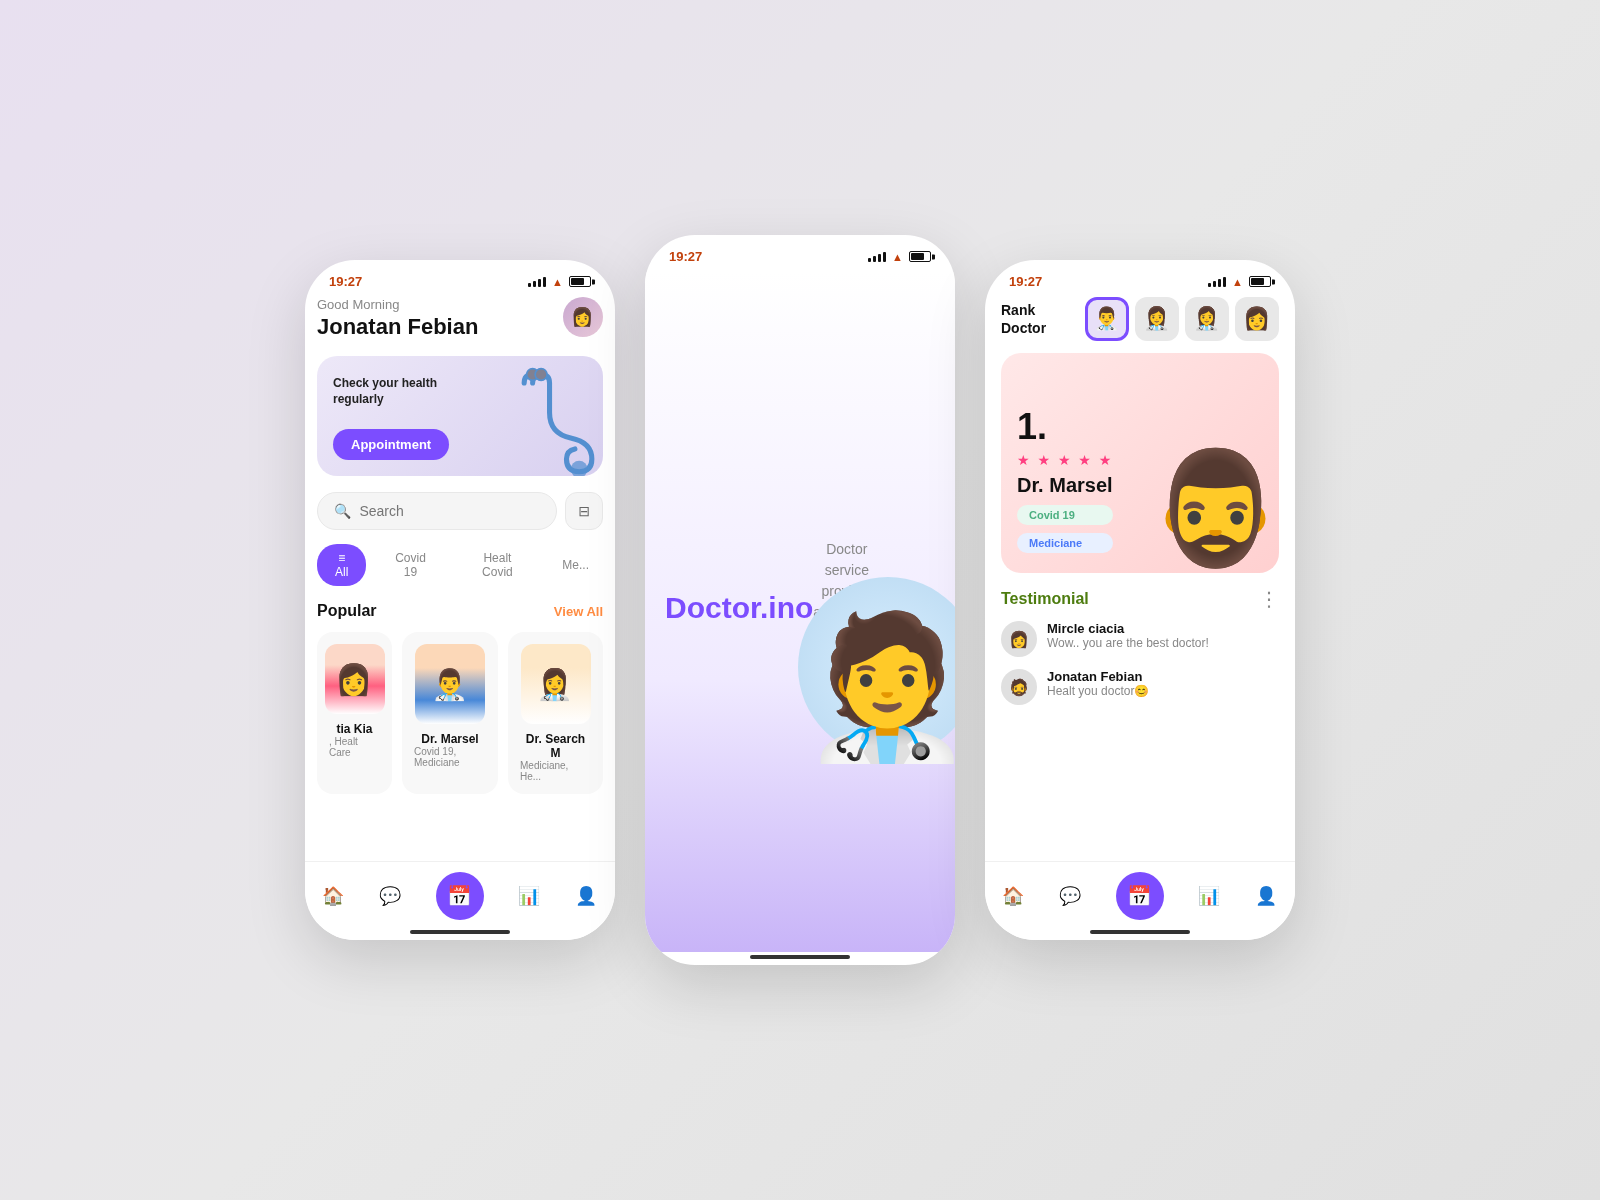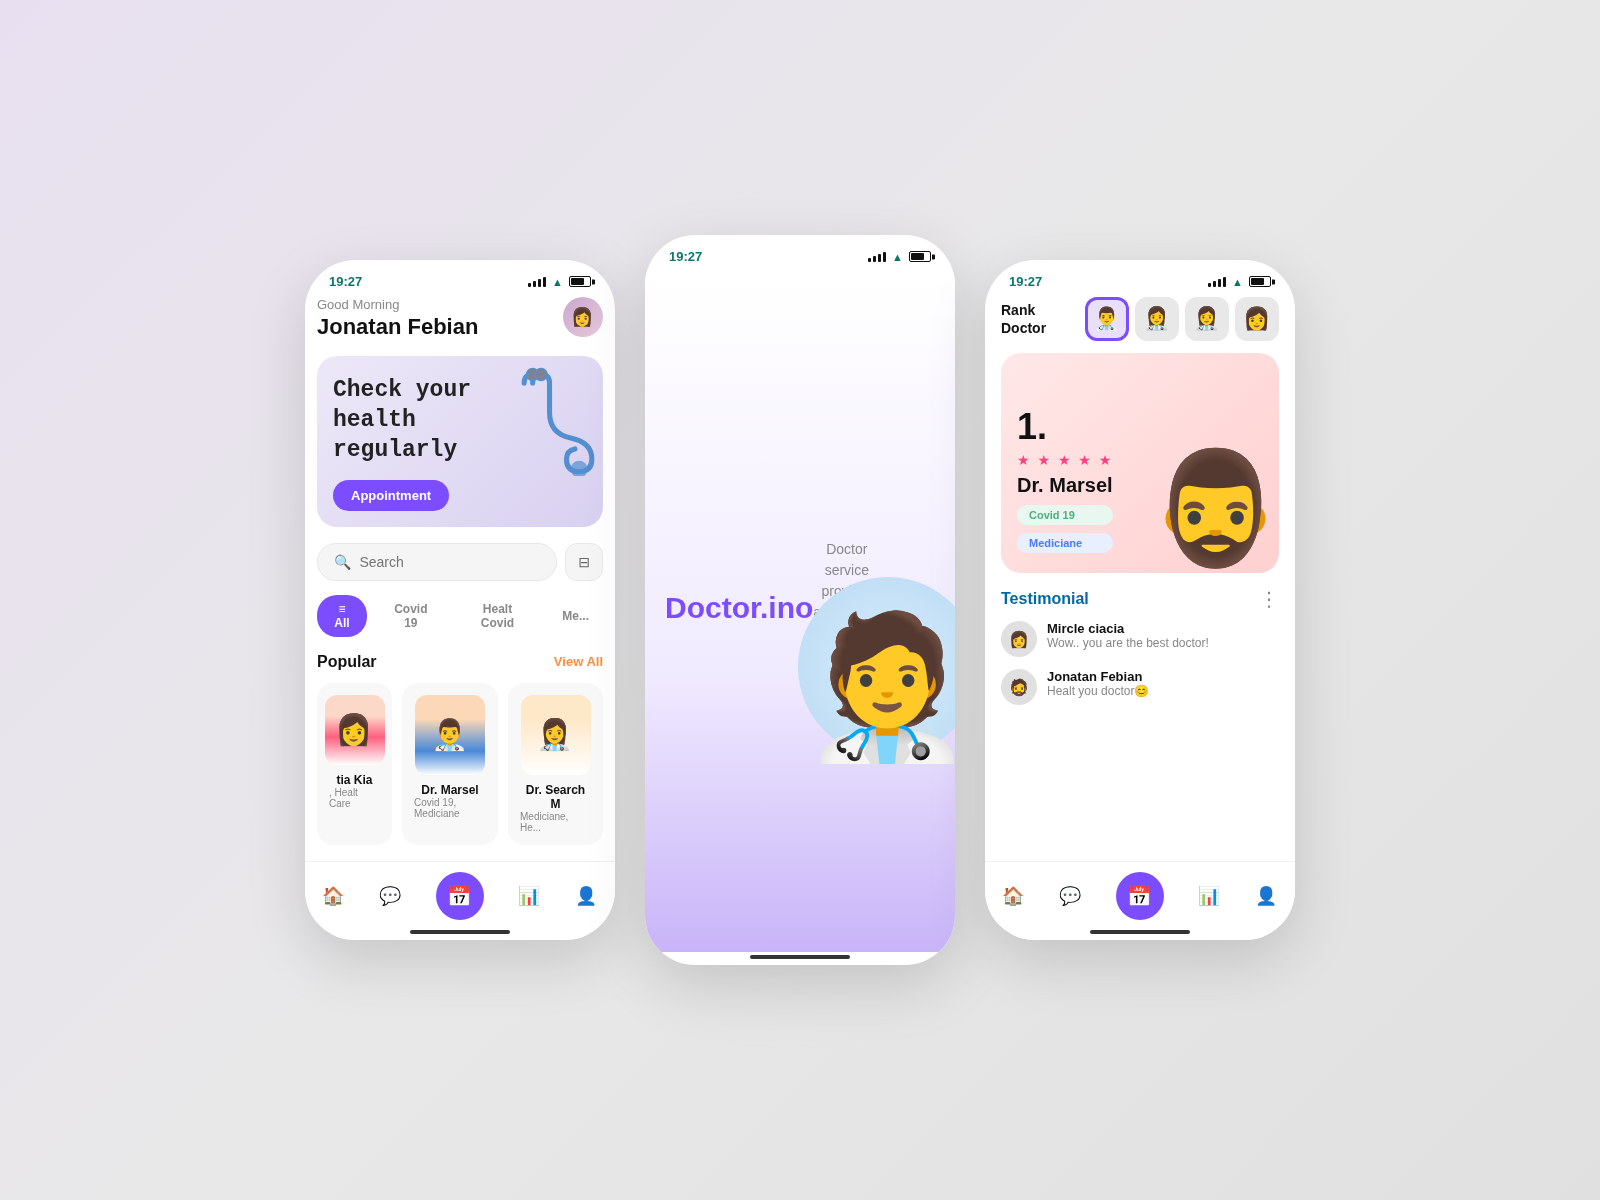--- a/index.html
+++ b/index.html
@@ -31,21 +31,21 @@
     .phone-right { width: 310px; height: 680px; }
 
     
     .status-bar {
       display: flex;
       justify-content: space-between;
       align-items: center;
       padding: 14px 24px 8px;
       font-size: 13px;
       font-weight: 600;
-      color: #0f766e;
+      color: #c2410c;
     }
     .status-icons { display: flex; gap: 4px; align-items: center; }
     .signal-bars { display: flex; gap: 2px; align-items: flex-end; }
     .bar { background: #111; width: 3px; border-radius: 1px; }
     .bar1 { height: 4px; }
     .bar2 { height: 6px; }
     .bar3 { height: 8px; }
     .bar4 { height: 10px; }
     .wifi-icon { font-size: 11px; margin: 0 2px; }
     .battery {
@@ -70,21 +70,21 @@
 
     .health-banner {
       background: linear-gradient(135deg, #ede8f8, #d8d0f0);
       border-radius: 20px;
       padding: 20px 16px 16px;
       margin-bottom: 16px;
       position: relative;
       overflow: hidden;
       min-height: 120px;
     }
-    .banner-title { font-size: 23px; font-weight: 700; color: #222; line-height: 1.3; margin-bottom: 14px; max-width: 140px; font-family: Liberation Mono, monospace; }
+    .banner-title { font-size: 12px; font-weight: 700; color: #222; line-height: 1.3; margin-bottom: 22px; max-width: 140px; }
     .appointment-btn {
       background: #7c4dff;
       color: #fff;
       border: none;
       border-radius: 20px;
       padding: 8px 18px;
       font-size: 13px;
       font-weight: 600;
       cursor: pointer;
     }
@@ -103,21 +103,21 @@
     .search-icon { color: #aaa; font-size: 14px; }
     .search-input { background: none; border: none; outline: none; font-size: 14px; color: #888; width: 100%; }
     .filter-btn {
       width: 38px; height: 38px; background: #f5f5f5; border-radius: 12px;
       display: flex; align-items: center; justify-content: center; cursor: pointer;
       border: 1px solid #e8e8e8; color: #666; font-size: 14px;
     }
 
     .category-tabs { display: flex; gap: 8px; margin-bottom: 16px; align-items: center; }
     .tab-btn {
-      padding: 7px 14px; border-radius: 20px; font-size: 12px; font-weight: 700; cursor: pointer; border: none;
+      padding: 7px 14px; border-radius: 20px; font-size: 12px; font-weight: 400; cursor: pointer; border: none;
     }
     .tab-active { background: #7c4dff; color: #fff; }
     .tab-inactive { background: none; color: #888; }
 
     .popular-header { display: flex; justify-content: space-between; align-items: center; margin-bottom: 12px; }
     .popular-title { font-size: 16px; font-weight: 700; color: #111; }
     .view-all { color: #ff8c42; font-size: 13px; font-weight: 600; cursor: pointer; }
 
     .doctors-row { display: flex; gap: 10px; overflow: hidden; }
     .doctor-card {
@@ -190,21 +190,21 @@
     .stars { color: #ff4081; font-size: 14px; margin-bottom: 6px; letter-spacing: 2px; }
     .rank-doc-name { font-size: 20px; font-weight: 700; color: #111; margin-bottom: 8px; }
     .tag {
       display: inline-block; padding: 4px 12px; border-radius: 12px;
       font-size: 11px; font-weight: 600; margin-bottom: 4px;
     }
     .tag-covid { background: #e8f8f0; color: #4caf80; }
     .tag-medicine { background: #e8f0ff; color: #4c7af8; }
 
     .testimonial-header { display: flex; justify-content: space-between; align-items: center; margin-bottom: 10px; }
-    .testimonial-title { font-size: 16px; font-weight: 700; color: #0369a1; }
+    .testimonial-title { font-size: 16px; font-weight: 700; color: #4d7c0f; }
     .more-btn { font-size: 20px; color: #888; cursor: pointer; }
 
     .testimonial-item { display: flex; gap: 10px; margin-bottom: 12px; align-items: flex-start; }
     .test-avatar {
       width: 36px; height: 36px; border-radius: 50%;
       background: #e0e0e0; flex-shrink: 0;
       display: flex; align-items: center; justify-content: center; font-size: 16px;
     }
     .test-content {}
     .test-name { font-size: 13px; font-weight: 700; color: #111; }

